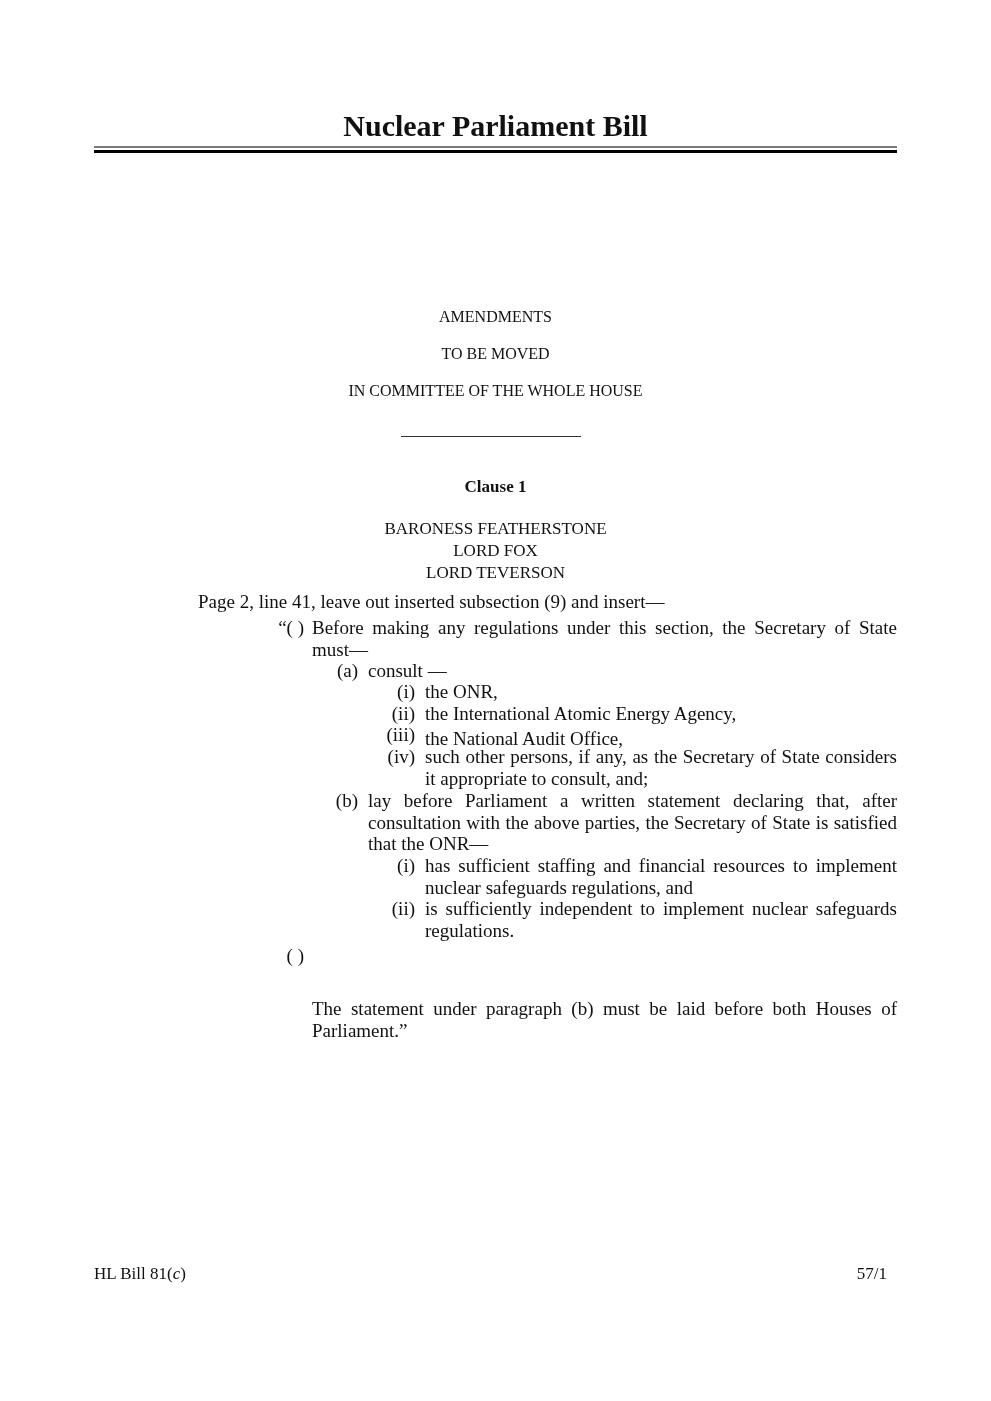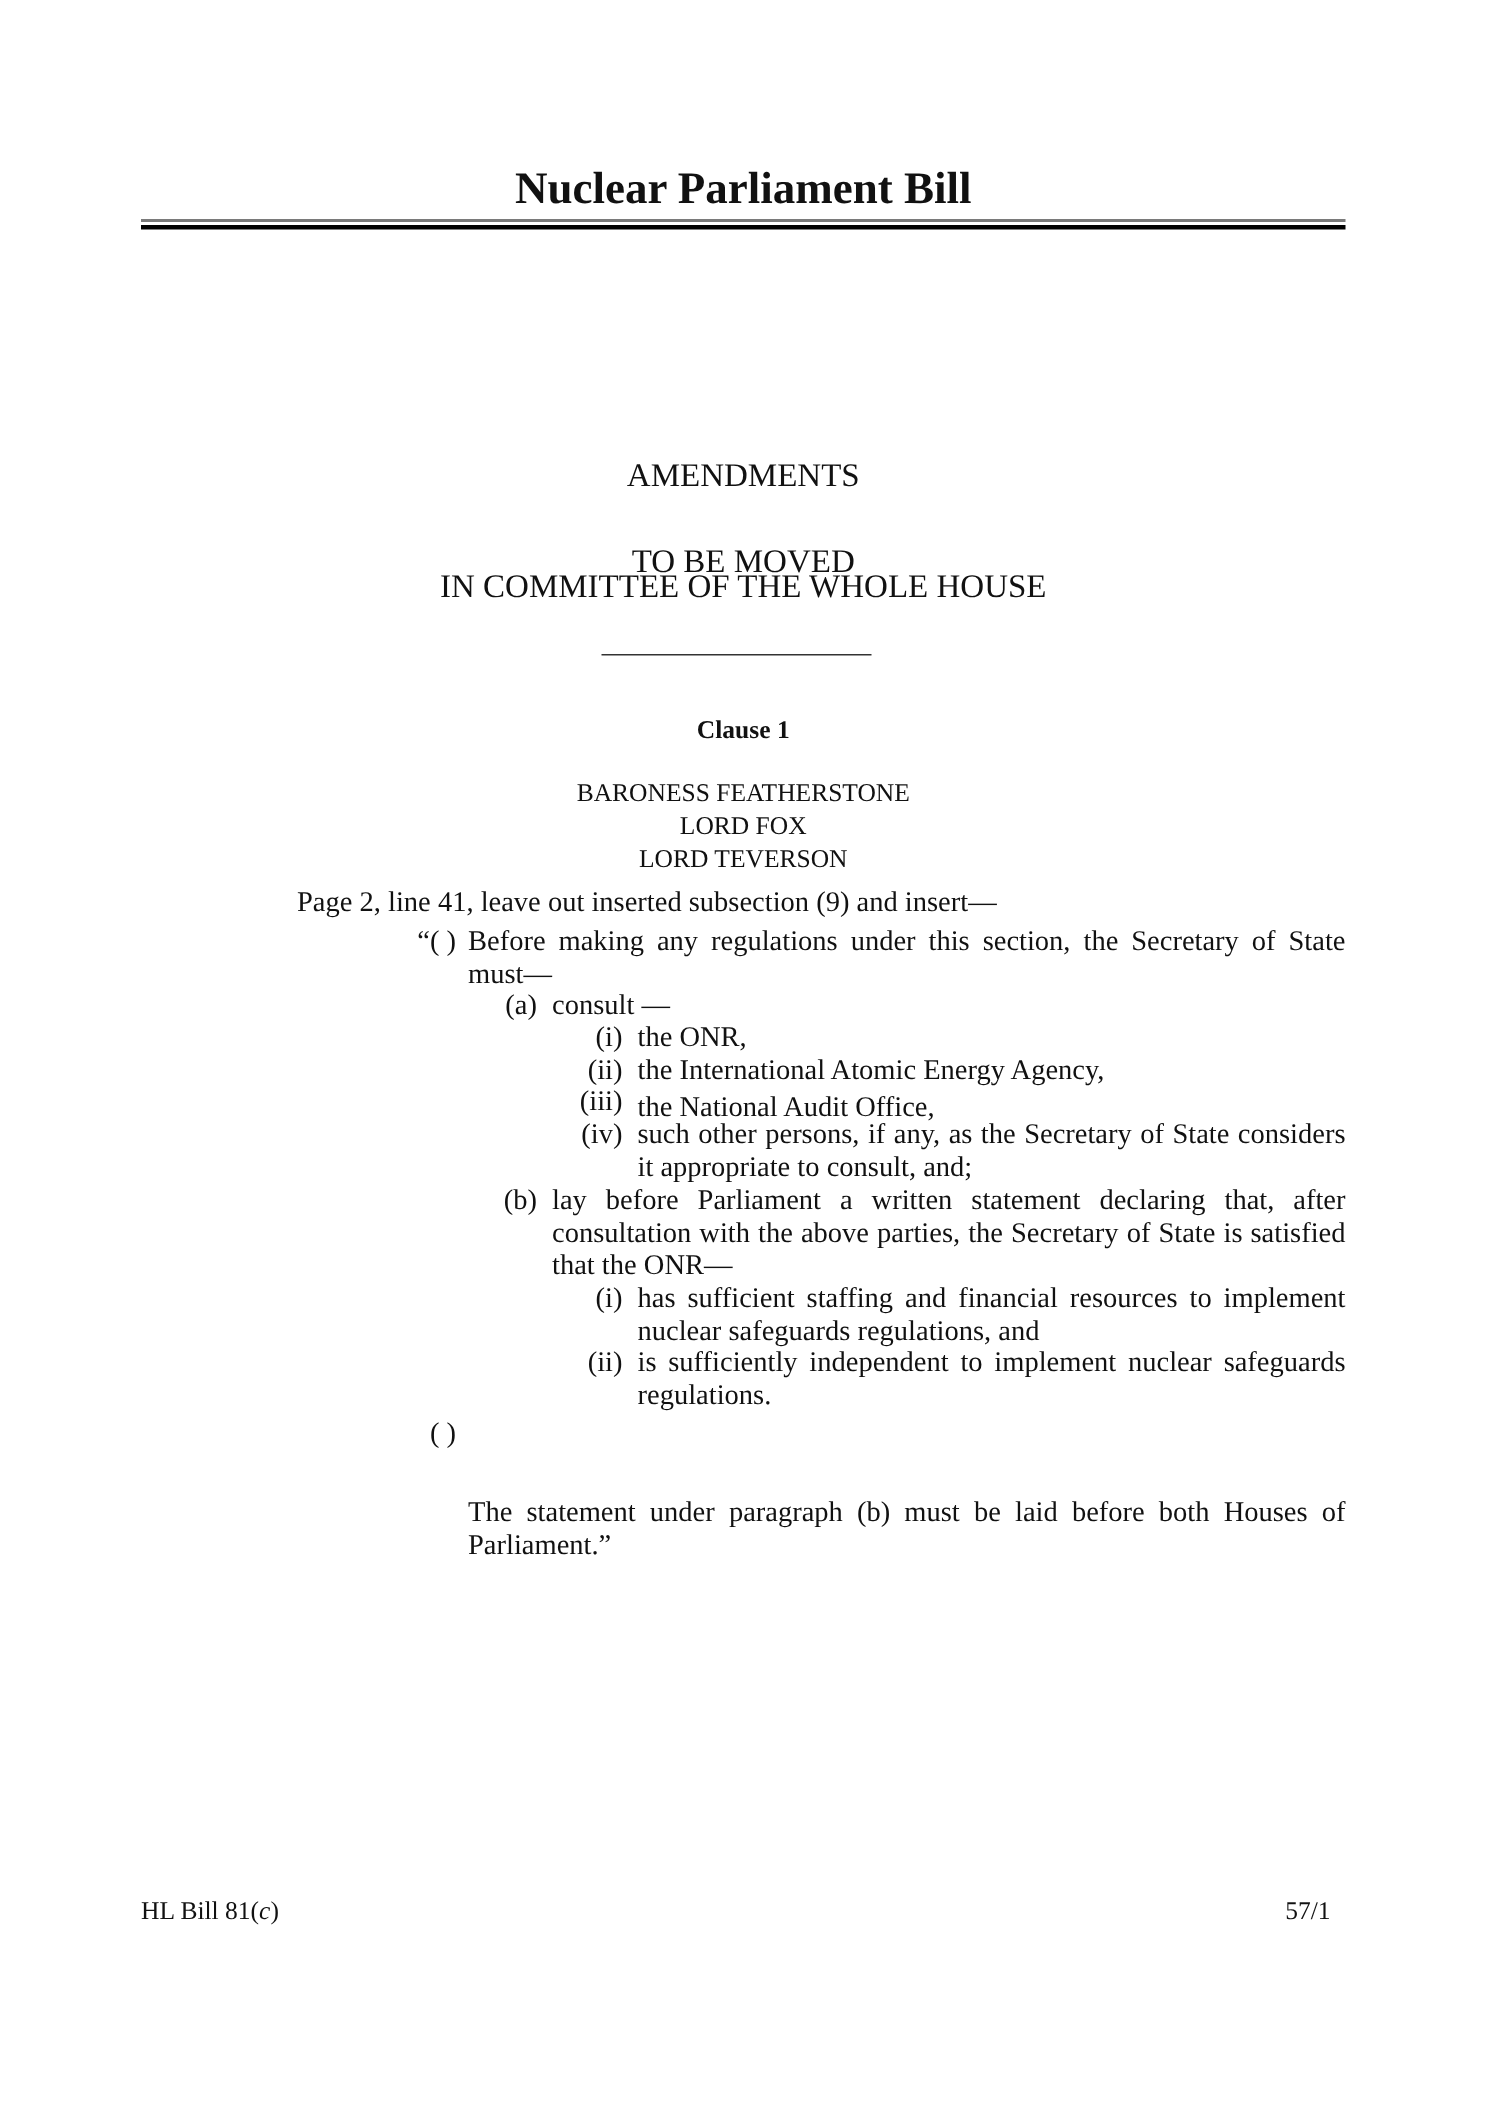--- a/index.html
+++ b/index.html
@@ -8,38 +8,38 @@
     font-family: "Liberation Serif", "DejaVu Serif", serif;
     color: #111111;
   }
   .abs { position: absolute; }
   .title {
     left: 94px; width: 803px; top: 106px; text-align: center;
     font-weight: bold; font-size: 30px; line-height: 40px;
   }
   .rule-thin { left: 94px; width: 803px; top: 146px; height: 2px; background: #7a7a7a; }
   .rule-thick { left: 94px; width: 803px; top: 150px; height: 3px; background: #000; }
-  .center-line { left: 94px; width: 803px; text-align: center; font-size: 22px; line-height: 22px; }
+  .center-line { left: 94px; width: 803px; text-align: center; font-size: 16px; line-height: 22px; }
   .short-rule { left: 401px; width: 180px; top: 436px; height: 1px; background: #333; }
   .clause { font-weight: bold; font-size: 17px; }
   .names { font-size: 17px; line-height: 22px; }
   .body-text { font-size: 19px; line-height: 21.5px; }
   .lbl { text-align: right; }
   .txt { text-align: justify; text-align-last: left; }
   .footer { font-size: 17px; line-height: 22px; }
 </style>
 </head>
 <body>
 
 <div class="abs title">Nuclear Parliament Bill</div>
 <div class="abs rule-thin"></div>
 <div class="abs rule-thick"></div>
 
 <div class="abs center-line" style="top:306px;">AMENDMENTS</div>
-<div class="abs center-line" style="top:343px;margin-top:20px;">TO BE MOVED</div>
+<div class="abs center-line" style="top:343px;">TO BE MOVED</div>
 <div class="abs center-line" style="top:380px;">IN COMMITTEE OF THE WHOLE HOUSE</div>
 
 <div class="abs short-rule"></div>
 
 <div class="abs center-line clause" style="top:476px;">Clause 1</div>
 
 <div class="abs center-line names" style="top:518px;">BARONESS FEATHERSTONE</div>
 <div class="abs center-line names" style="top:540px;">LORD FOX</div>
 <div class="abs center-line names" style="top:562px;">LORD TEVERSON</div>
 

